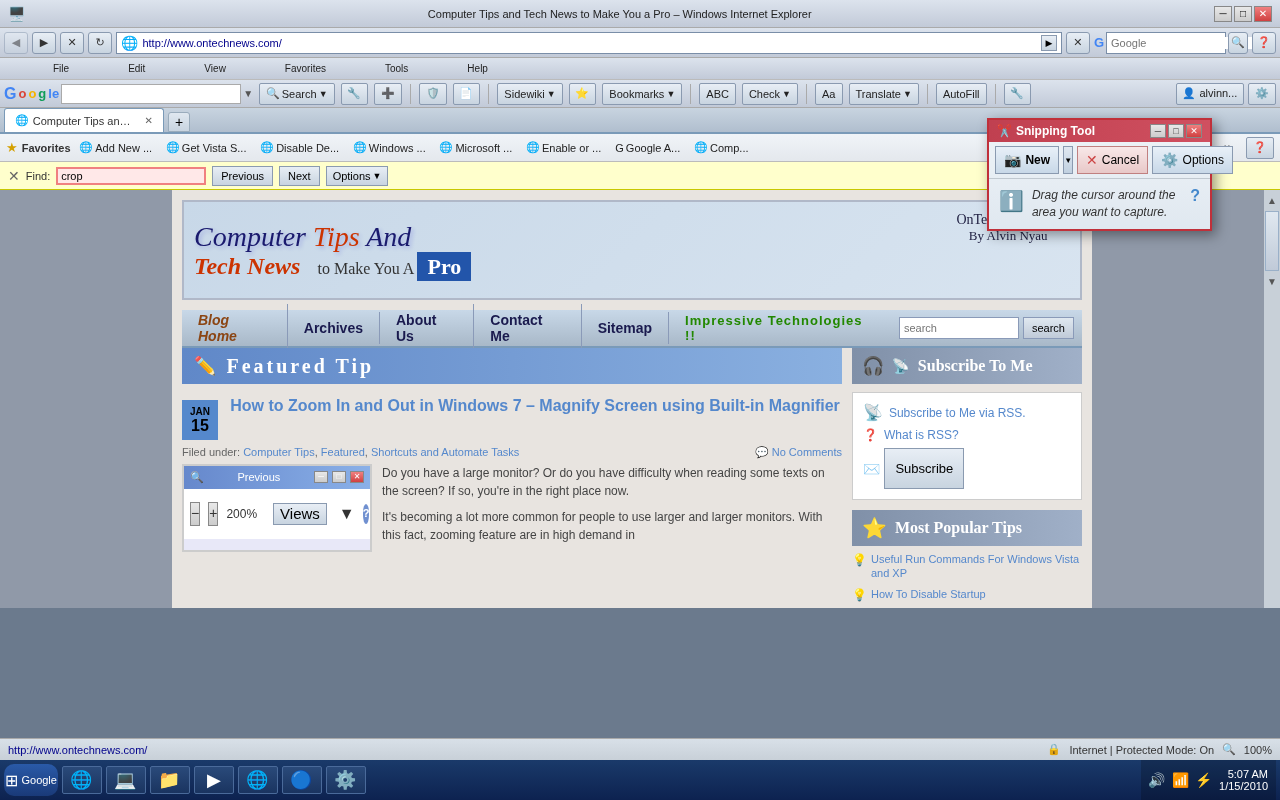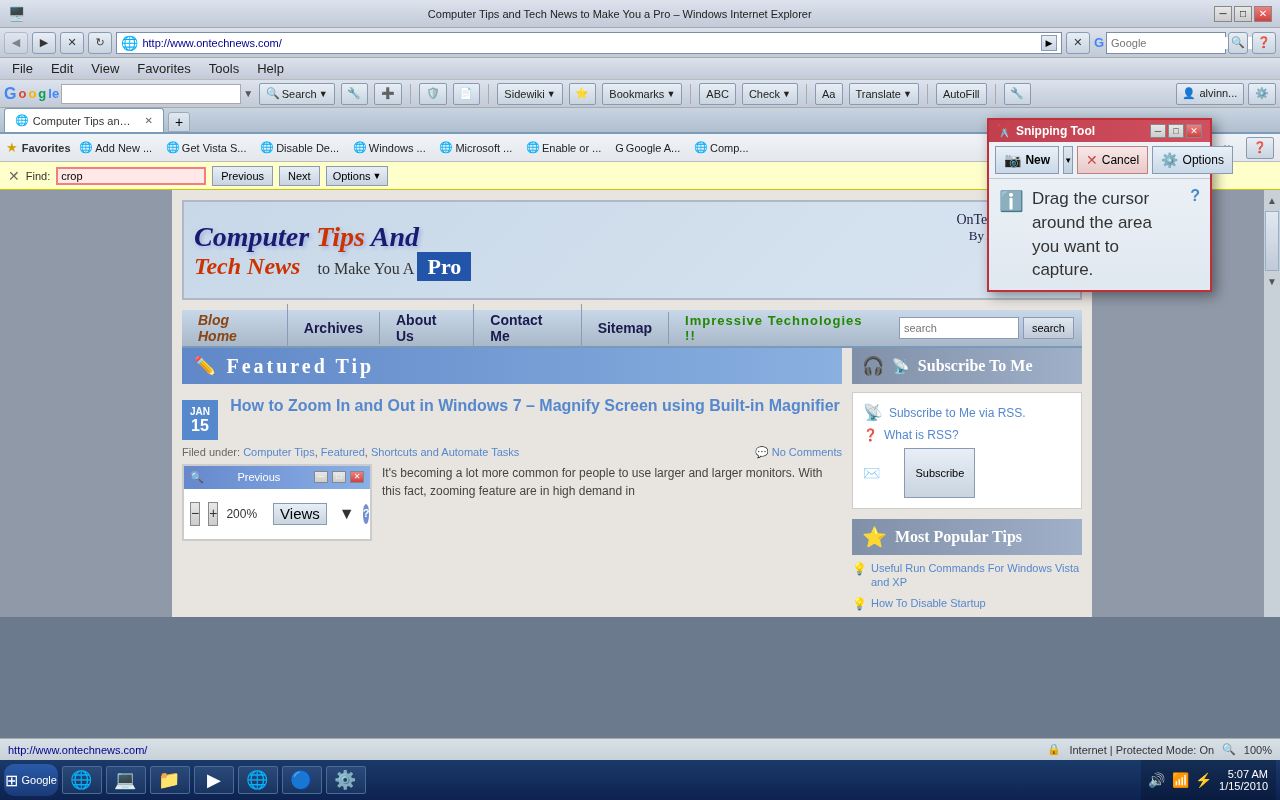--- a/index.html
+++ b/index.html
@@ -196,21 +196,21 @@
       margin: 10px;
       padding: 10px;
       height: 100px;
       display: flex;
       align-items: center;
       position: relative;
     }
     .blog-title-area { flex: 1; }
     .blog-title-main {
       font-size: 28px;
-      font-weight: bold;
+      font-weight: normal;
       font-style: italic;
       color: #1a1a6e;
       text-shadow: 2px 2px 4px rgba(0,0,200,0.2);
       font-family: 'Times New Roman', serif;
     }
     .blog-title-sub {
       font-size: 20px;
       color: #333;
       font-family: 'Times New Roman', serif;
     }
@@ -296,21 +296,21 @@
       font-size: 20px;
       color: white;
       font-weight: bold;
       letter-spacing: 3px;
       font-family: 'Times New Roman', serif;
     }
 
     
     .post-date-box {
       background: #5588cc;
-      color: #ffffff;
+      color: #000000;
       width: 36px;
       height: 40px;
       display: flex;
       flex-direction: column;
       align-items: center;
       justify-content: center;
       float: left;
       margin-right: 10px;
       margin-top: 4px;
     }
@@ -427,24 +427,24 @@
     }
     .subscribe-link {
       display: flex; align-items: center; gap: 6px;
       color: #5588cc; text-decoration: none;
       margin-bottom: 6px; font-size: 12px;
     }
     .rss-icon { color: #ff8800; font-size: 16px; }
     .sidebar-box p { color: #333; font-size: 12px; line-height: 1.5; margin-bottom: 8px; }
     .subscribe-input-row { display: flex; gap: 4px; align-items: center; margin-top: 6px; }
     .subscribe-btn {
-      padding: 18px 10px;
+      padding: 12px 10px;
       background: linear-gradient(to bottom, #e8eef5, #c8d4e0);
       border: 1px solid #8a9ab0;
-      cursor: pointer; font-size: 11px; margin-left: 20px;
+      cursor: pointer; font-size: 13px;
     }
     .popular-banner {
       background: linear-gradient(to right, #8090a8, #a0b0c8);
       height: 36px;
       display: flex;
       align-items: center;
       gap: 8px;
       padding: 0 10px;
       margin-bottom: 6px;
     }
@@ -601,23 +601,24 @@
       display: flex;
       align-items: flex-start;
       gap: 8px;
     }
     .snipping-info-icon {
       color: #4488cc;
       font-size: 20px;
       margin-top: 2px;
     }
     .snipping-instructions {
-      font-size: 17px;
+      font-size: 12px;
       color: #333;
       line-height: 1.4;
+      font-style: italic;
     }
 
     
     .content-scrollbar {
       width: 16px;
       background: #c8d0d8;
       display: flex;
       flex-direction: column;
       align-items: center;
       padding: 2px 0;
@@ -628,23 +629,24 @@
       background: linear-gradient(to bottom, #dce3ed, #c2cad8);
       height: 22px;
       display: flex;
       align-items: center;
       padding: 0 4px;
       gap: 2px;
       border-bottom: 1px solid #bbb;
     }
     .menu-item {
       padding: 2px 8px;
-      font-size: 13px;
+      font-size: 10px;
       color: #222;
       cursor: pointer;
+      margin-left: 41px;
     }
 
     
     .webpage-wrapper {
       flex: 1;
       background: #6b7a8d;
       overflow: hidden;
       display: flex;
       flex-direction: column;
     }
@@ -897,20 +899,21 @@
                   <div class="magnifier-body">
                     <div class="mag-btn">−</div>
                     <div class="mag-btn">+</div>
                     <span class="mag-zoom-text">200%</span>
                     <button class="mag-views-btn">Views</button>
                     <span style="margin-left:4px;font-size:16px;">▼</span>
                     <div class="mag-help">?</div>
                   </div>
                 </div>
                 <div class="post-text">
+                  <p>Do you have a large monitor? Or do you have difficulty when reading some texts on the screen? If so, you're in the right place now.</p>
                   <p>It's becoming a lot more common for people to use larger and larger monitors. With this fact, zooming feature are in high demand in</p>
                 </div>
               </div>
             </div>
           </div>
 
           <div class="sidebar">
 
             <div class="sidebar-subscribe">
               <span class="sidebar-subscribe-icon">🎧</span>

